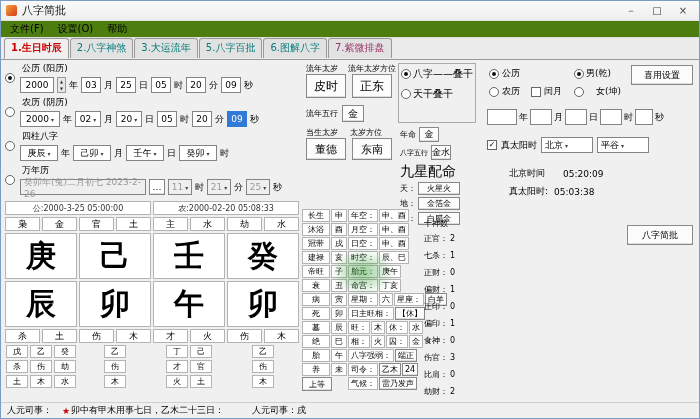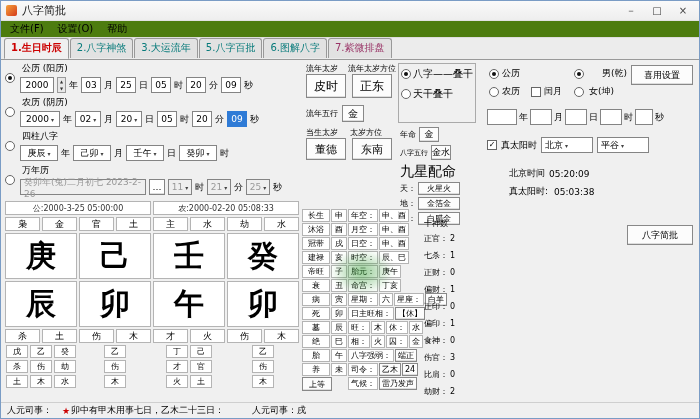--- a/index.html
+++ b/index.html
@@ -506,32 +506,32 @@
       </div>
 
       <div id="watermark"></div>
     </div>
 
     <div id="rightpanel">
       <div class="abs row" style="left:10px;top:4px;gap:3px">
           <span class="radio on"></span>
           <span class="lbl">公历</span>
         </div>
-      <div class="abs row" style="left:95px;top:4px;gap:18px">
+      <div class="abs row" style="left:95px;top:4px;gap:2px">
           <span class="radio on"></span>
           <span class="lbl">男(乾)</span>
         </div>
       <span class="cell btn abs" style="right:4px;top:2px;width:62px;height:20px;font-size:9px">喜用设置</span>
       <div class="abs row" style="left:10px;top:22px;gap:3px">
           <span class="radio"></span>
           <span class="lbl">农历</span>
           <span class="chk" style="margin-left:8px"></span>
           <span class="lbl">闰月</span>
         </div>
-      <div class="abs row" style="left:95px;top:22px;gap:5px">
+      <div class="abs row" style="left:95px;top:22px;gap:12px">
           <span class="radio"></span>
           <span class="lbl">女(坤)</span>
         </div>
 
       <div class="abs row" style="left:8px;top:46px;gap:2px">
         <span class="inp" style="width:30px"></span>
           <span class="lbl">年</span>
         <span class="inp" style="width:22px"></span>
           <span class="lbl">月</span>
         <span class="inp" style="width:22px"></span>
@@ -542,21 +542,21 @@
           <span class="lbl">秒</span>
       </div>
 
       <div class="abs row" style="left:8px;top:74px;gap:4px">
         <span class="chk">✓</span>
         <span class="lbl">真太阳时</span>
         <span class="inp sel" style="width:52px;justify-content:flex-start;padding:0 3px">北京</span>
         <span class="inp sel" style="width:52px;justify-content:flex-start;padding:0 3px">平谷</span>
       </div>
 
-      <div class="abs row" style="left:30px;top:104px;gap:4px">
+      <div class="abs row" style="left:30px;top:104px;gap:18px">
         <span class="lbl">北京时间</span>
         <span class="lbl">05:20:09</span>
       </div>
       <div class="abs row" style="left:30px;top:122px;gap:6px">
         <span class="lbl">真太阳时:</span>
         <span class="lbl">05:03:38</span>
       </div>
 
       <span class="cell btn abs" style="right:4px;top:162px;width:66px;height:20px;font-size:9px">八字简批</span>
     </div>

